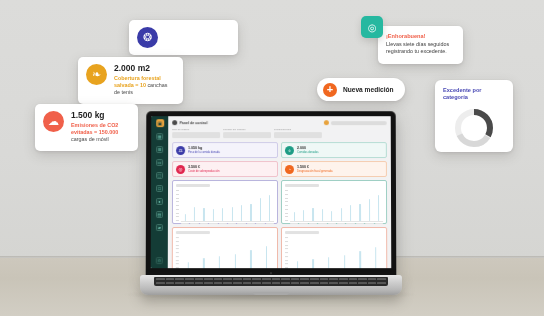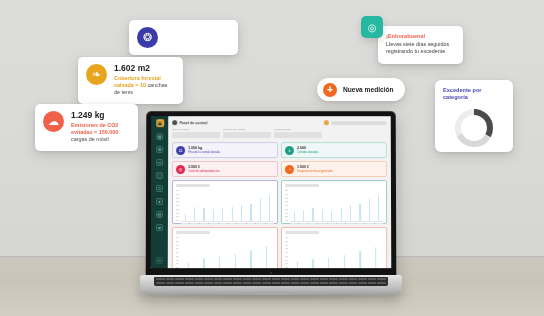--- a/index.html
+++ b/index.html
@@ -554,34 +554,34 @@
   <div class="fcard" id="card-water">
     <div class="fc-row">
       <div class="fc-ico">❂</div>
     </div>
   </div>
 
   <div class="fcard" id="card-forest">
     <div class="fc-row">
       <div class="fc-ico">❧</div>
       <div>
-        <div class="fc-val">1.602 m2</div>
+        <div class="fc-val">2.000 m2</div>
         <div class="fc-desc">
           <span class="hl">Cobertura forestal salvada = 10</span>
           <span class="plain">canchas de tenis</span>
         </div>
       </div>
     </div>
   </div>
 
   <div class="fcard" id="card-co2">
     <div class="fc-row">
       <div class="fc-ico">☁</div>
       <div>
-        <div class="fc-val">1.249 kg</div>
+        <div class="fc-val">1.500 kg</div>
         <div class="fc-desc">
           <span class="hl">Emisiones de CO2 evitadas = 150.000</span>
           <span class="plain">cargas de móvil</span>
         </div>
       </div>
     </div>
   </div>
 
   <div class="fcard" id="card-congrats">
     <div class="congrats-badge">◎</div>

